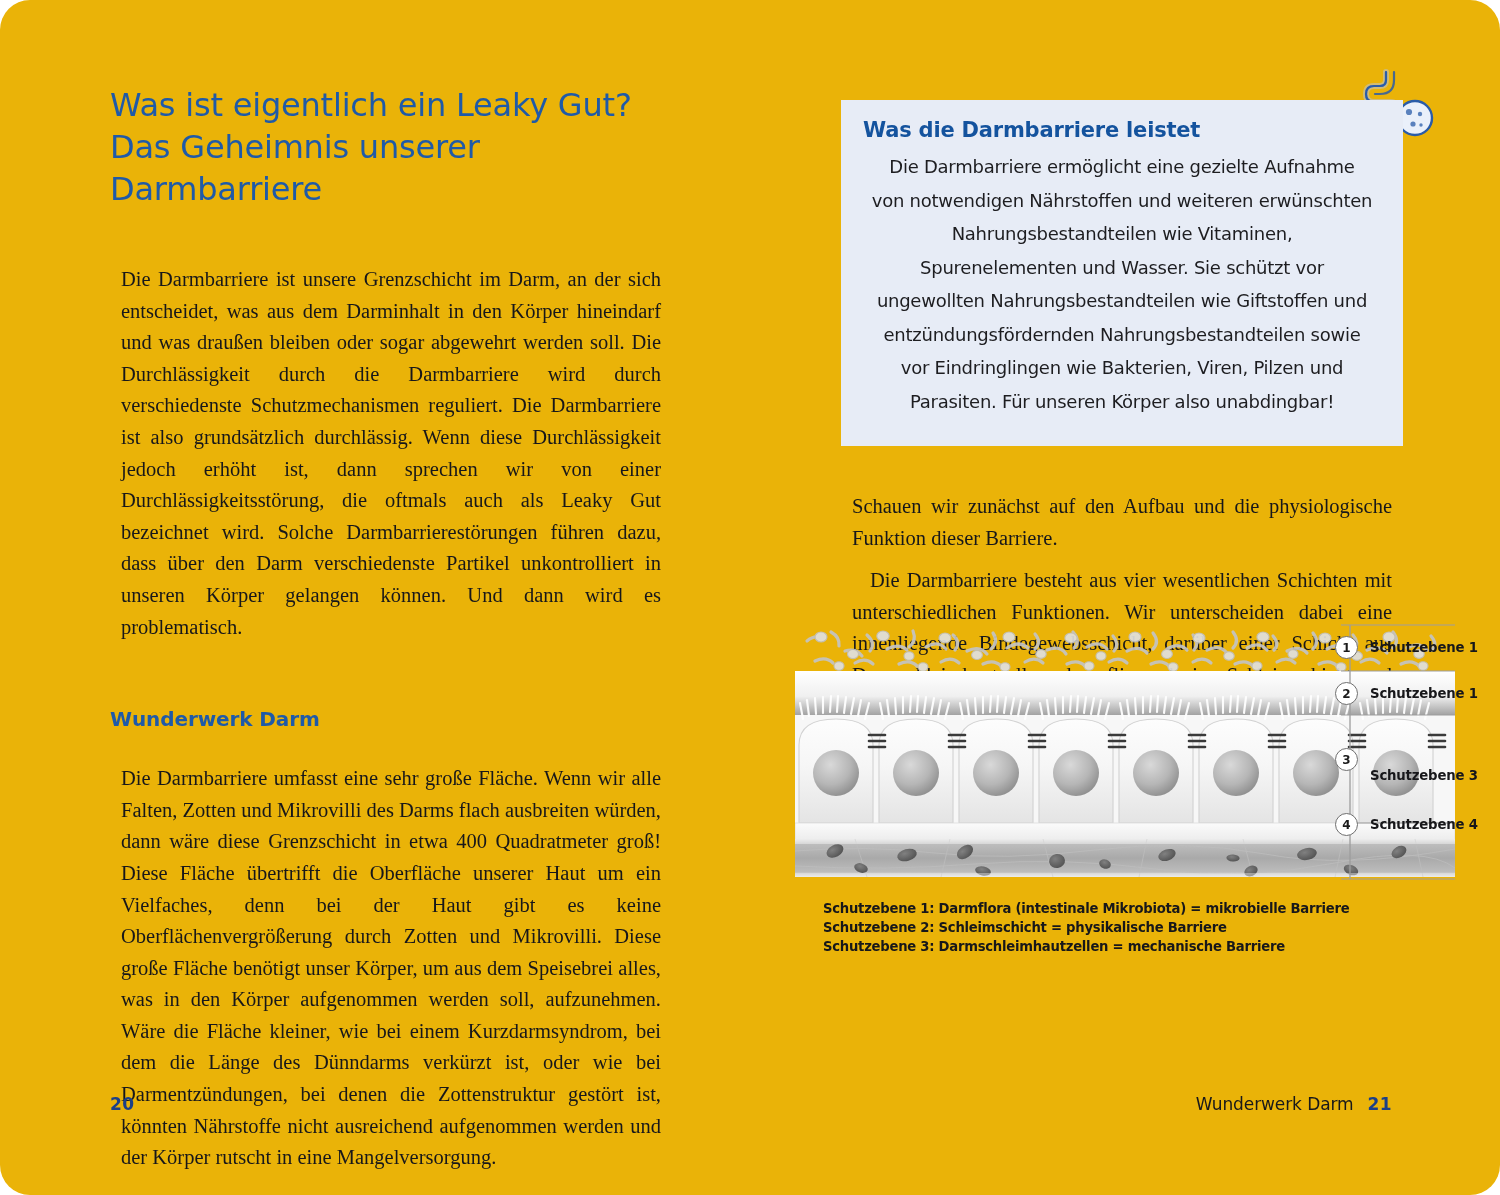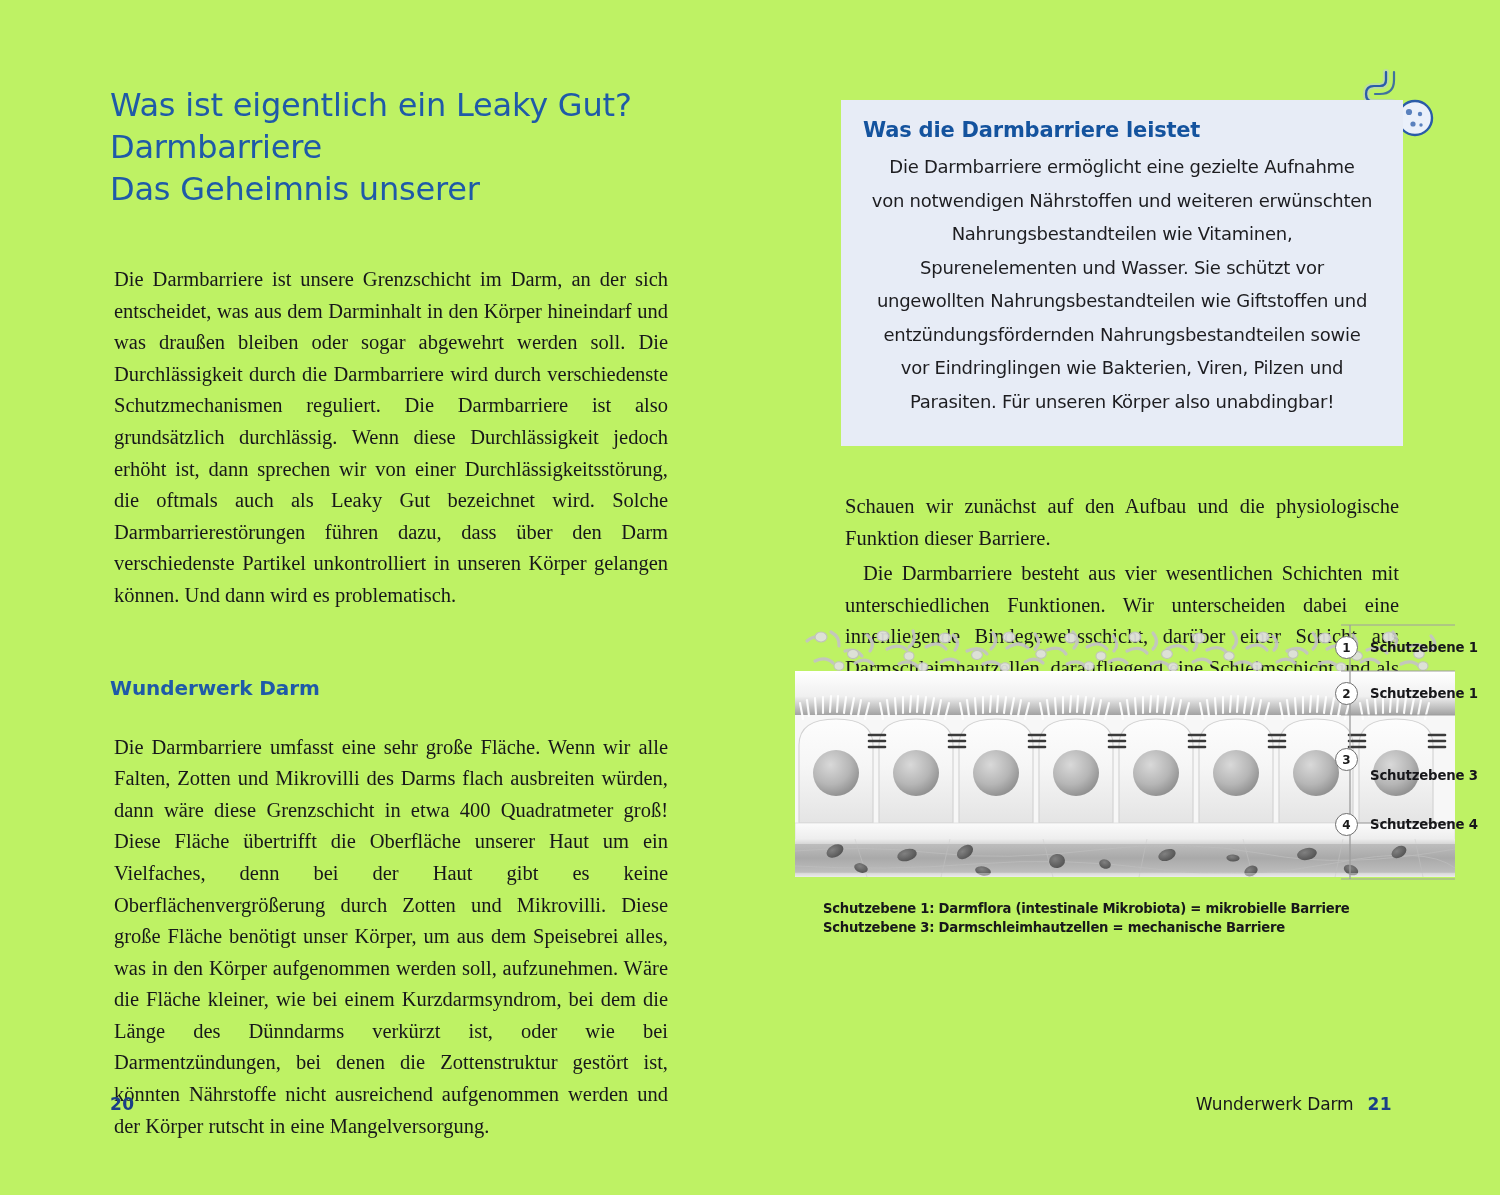--- a/index.html
+++ b/index.html
@@ -12,21 +12,22 @@
     height: 1195px;
     position: relative;
     overflow: hidden;
     font-family: "Liberation Serif", serif;
     color: #1a1a1a;
   }
 
   .page {
     position: absolute;
     inset: 0;
-    background: #bef264;
+    background: #eab308;
+    border-radius: 30px;
   }
 
   
   .col-left {
     position: absolute;
     left: 110px;
     top: 84px;
     width: 562px;
   }
   .chapter-title {
@@ -39,21 +40,21 @@
     margin: 0;
   }
   .chapter-title .tline { display: block; }
 
   .body-p {
     font-family: "Liberation Serif", serif;
     font-size: 20.5px;
     line-height: 31.6px;
     color: #17171a;
     text-align: justify;
-    margin: 4px;
+    margin: 11px;
     hyphens: manual;
   }
   .body-p.indent { text-indent: 18px; }
 
   .sub-head {
     font-family: "DejaVu Sans", sans-serif;
     font-size: 20px;
     font-weight: 700;
     color: #1f5aa8;
     margin: 0;
@@ -170,22 +171,22 @@
 </style>
 </head>
 <body>
 
 <div class="page">
 
   <div class="col-left">
 
     <h1 class="chapter-title">
       <span class="tline">Was ist eigentlich ein Leaky Gut?</span>
+      <span class="tline">Das Geheimnis unserer</span>
       <span class="tline">Darmbarriere</span>
-      <span class="tline">Das Geheimnis unserer</span>
     </h1>
 
     <p class="body-p" style="margin-top:54px;">Die Darmbarriere ist unsere Grenzschicht im Darm, an der sich entscheidet, was aus dem Darminhalt in den Körper hineindarf und was draußen bleiben oder sogar abgewehrt werden soll. Die Durchlässigkeit durch die Darmbarriere wird durch verschiedenste Schutzmechanismen reguliert. Die Darmbarriere ist also grundsätzlich durchlässig. Wenn diese Durchlässigkeit jedoch erhöht ist, dann sprechen wir von einer Durchlässigkeitsstörung, die oftmals auch als Leaky Gut bezeichnet wird. Solche Darmbarrierestörungen führen dazu, dass über den Darm verschiedenste Partikel unkontrolliert in unseren Körper gelangen können. Und dann wird es problematisch.</p>
 
     <h2 class="sub-head" style="margin-top:64px;">Wunderwerk Darm</h2>
 
     <p class="body-p" style="margin-top:32px;">Die Darmbarriere umfasst eine sehr große Fläche. Wenn wir alle Falten, Zotten und Mikrovilli des Darms flach ausbreiten würden, dann wäre diese Grenzschicht in etwa 400 Quadratmeter groß! Diese Fläche übertrifft die Oberfläche unserer Haut um ein Vielfaches, denn bei der Haut gibt es keine Oberflächenvergrößerung durch Zotten und Mikrovilli. Diese große Fläche benötigt unser Körper, um aus dem Speisebrei alles, was in den Körper aufgenommen werden soll, aufzunehmen. Wäre die Fläche kleiner, wie bei einem Kurzdarmsyndrom, bei dem die Länge des Dünndarms verkürzt ist, oder wie bei Darmentzündungen, bei denen die Zottenstruktur gestört ist, könnten Nährstoffe nicht ausreichend aufgenommen werden und der Körper rutscht in eine Mangelversorgung.</p>
   </div>
 
   <div class="gut-icon">
@@ -534,20 +535,21 @@
         <div style="position:absolute; left:540px; top:190px; display:flex; align-items:center; gap:12px;">
           <span style="width:21px;height:21px;border:1.2px solid #6f6f6f;border-radius:50%;display:flex;align-items:center;justify-content:center;background:#fff;font-family:'DejaVu Sans',sans-serif;font-size:12px;font-weight:700;color:#1c1c1c;">4</span>
           <span style="font-family:'DejaVu Sans',sans-serif;font-size:13.3px;font-weight:700;color:#17171a;letter-spacing:-0.2px;white-space:nowrap;">Schutzebene 4</span>
         </div>
       </div>
     </div>
   </div>
 
   <div class="legend">
     <div>Schutzebene 1: Darmflora (intestinale Mikrobiota) = mikrobielle Barriere</div>
+    <div>Schutzebene 2: Schleimschicht = physikalische Barriere</div>
     <div>Schutzebene 3: Darmschleimhautzellen = mechanische Barriere</div>
   </div>
 
 
   <div class="folio-left">20</div>
   <div class="folio-right">
     <span>Wunderwerk Darm</span><span class="pgnum">21</span>
   </div>
 
 </div>

